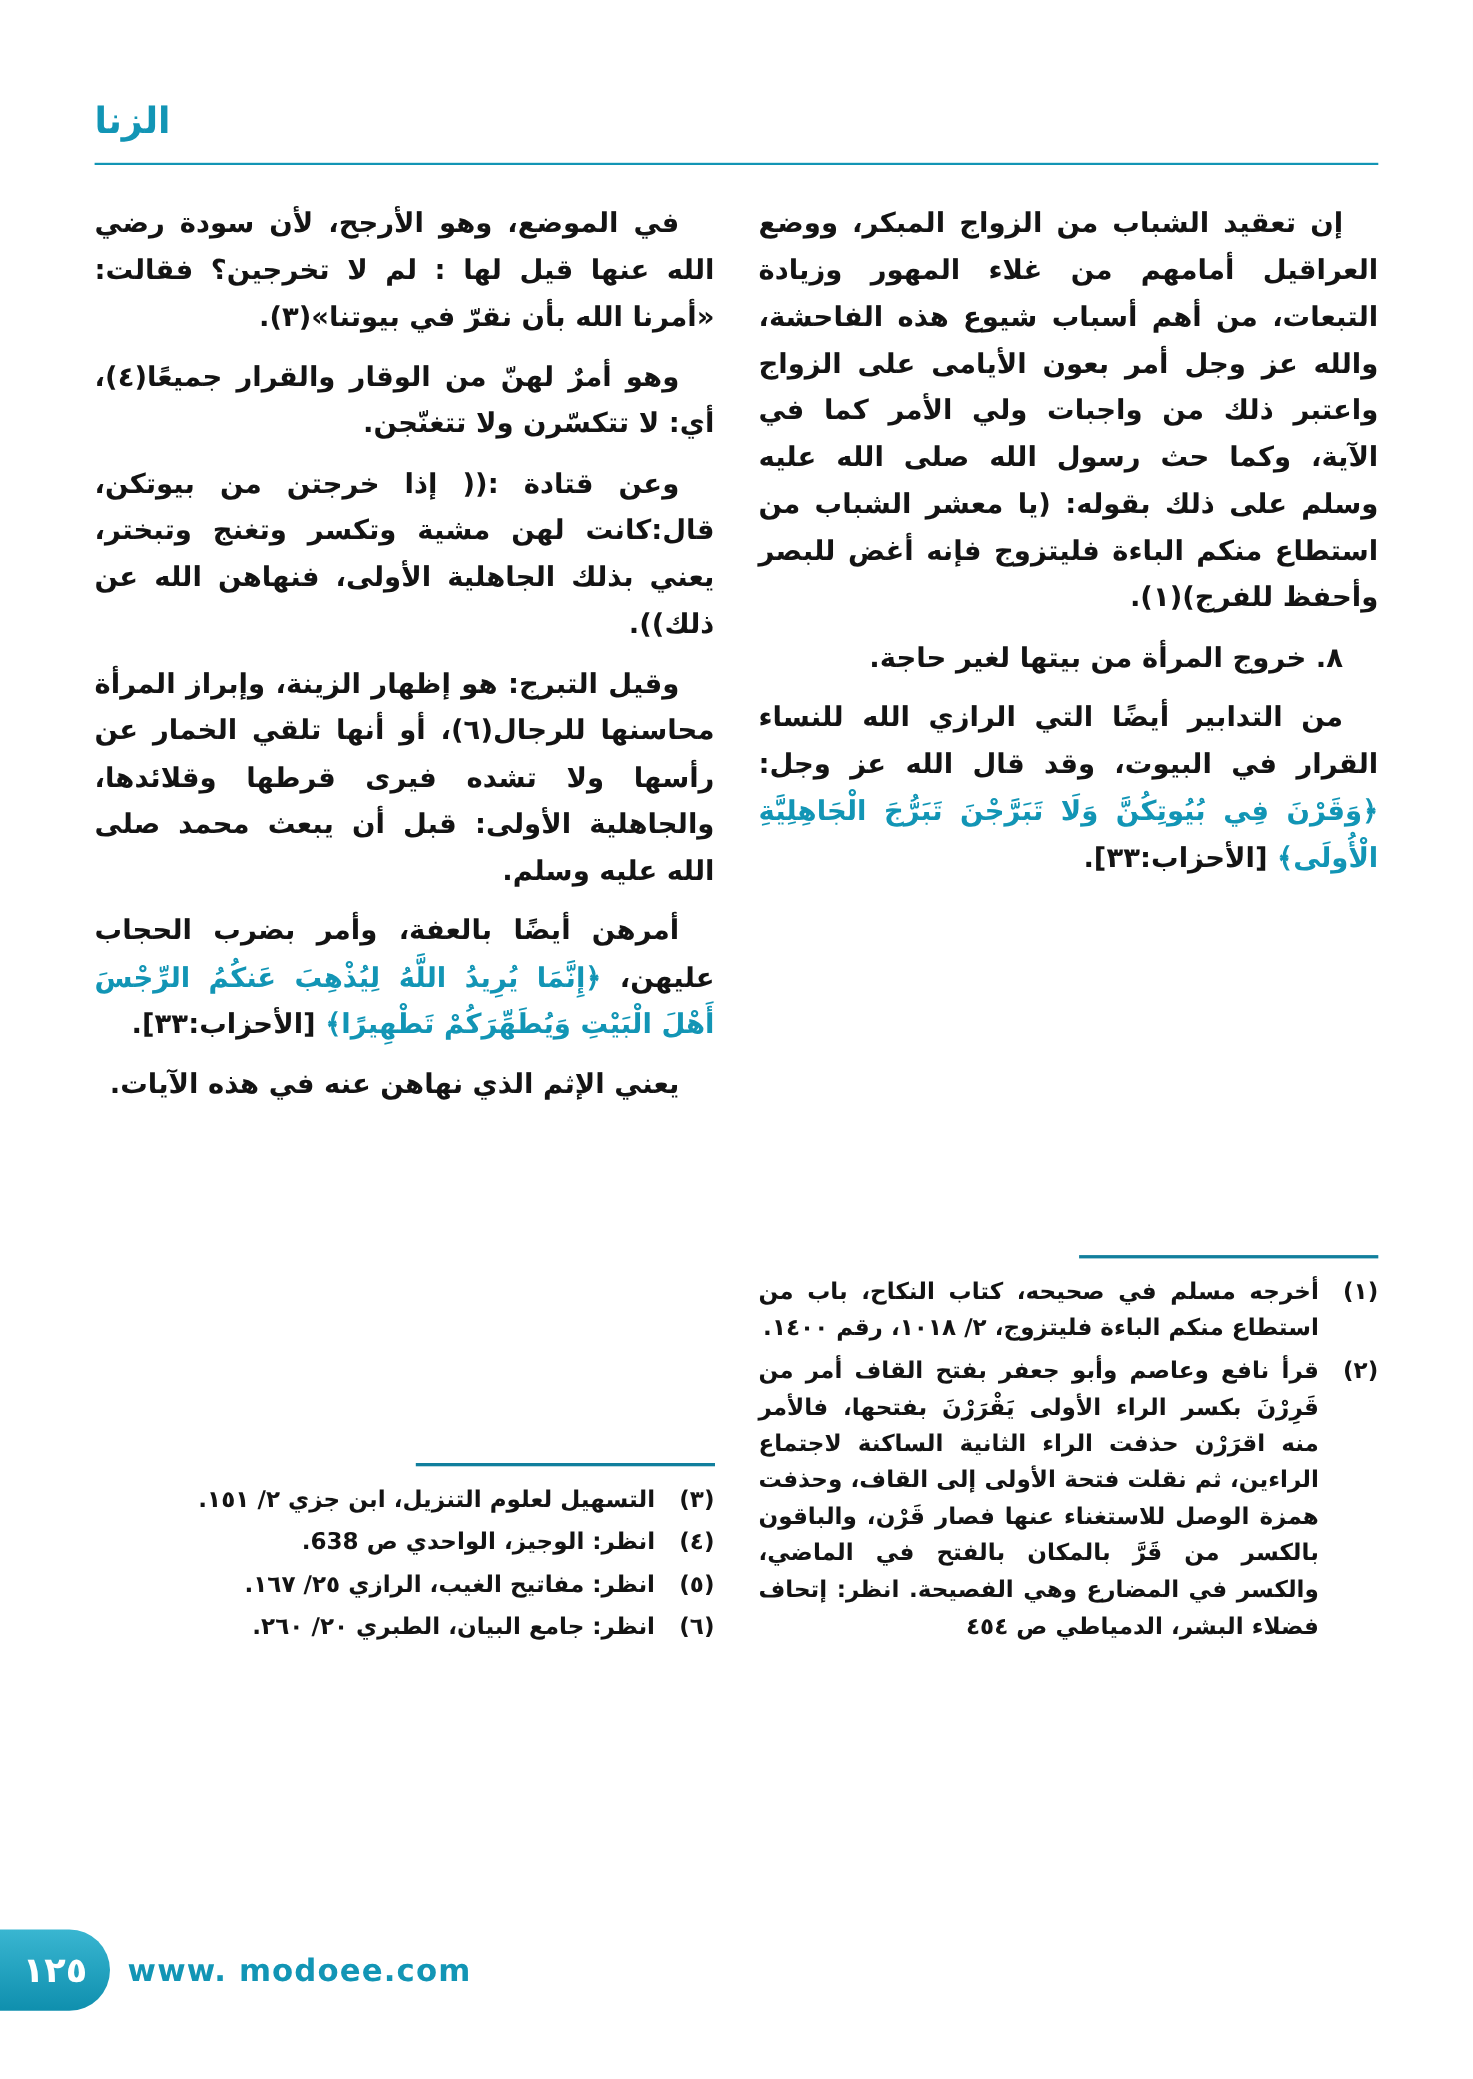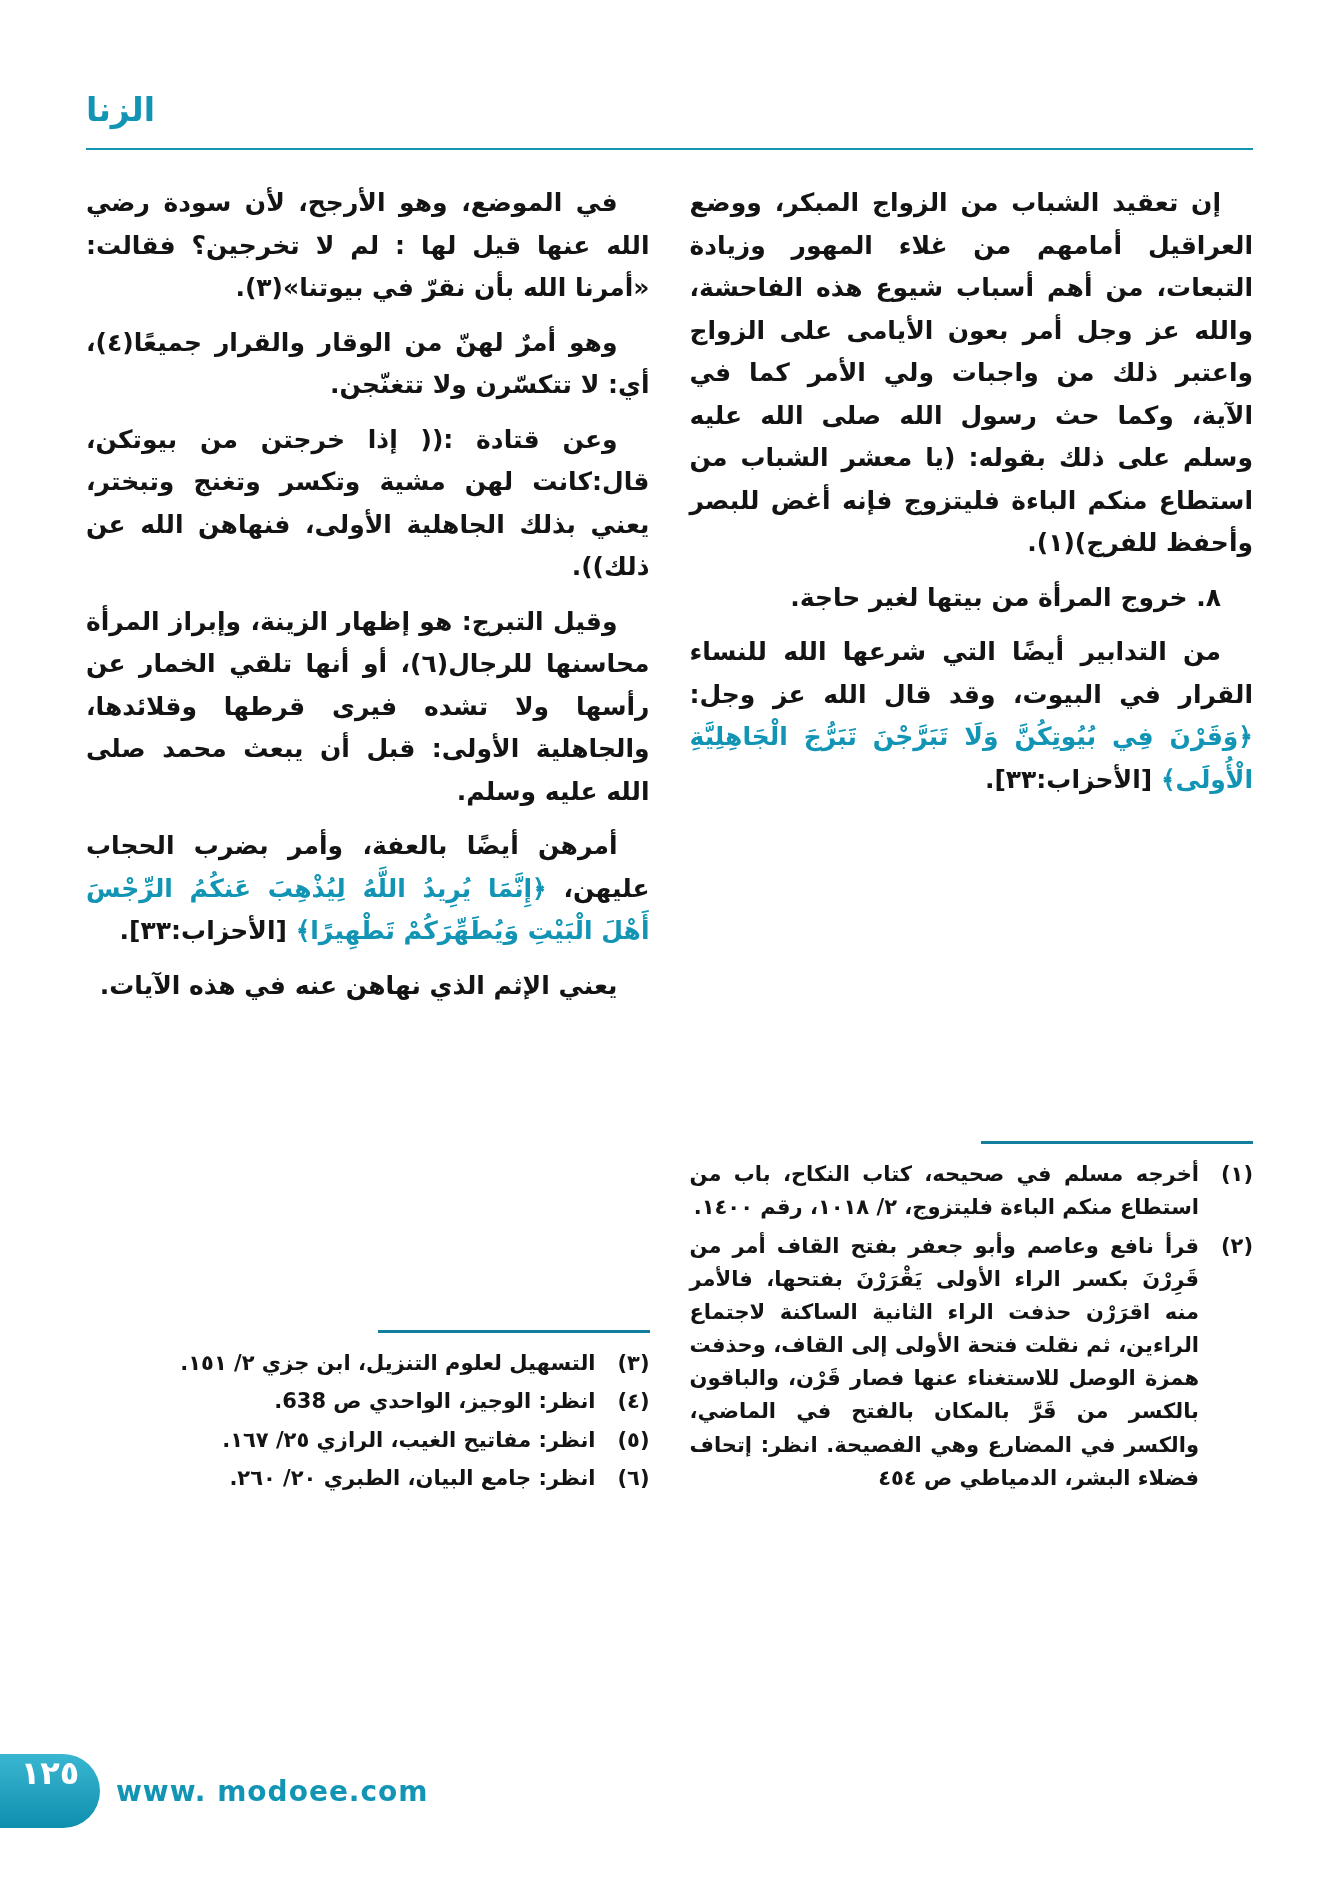--- a/index.html
+++ b/index.html
@@ -91,20 +91,21 @@
   }
   .page-tab {
     position: absolute;
     left: 0;
     bottom: 62px;
     width: 100px;
     height: 74px;
     border-radius: 0 38px 38px 0;
     background: linear-gradient(180deg, #39b6d1 0%, #0f8fae 100%);
     display: flex;
+    align-items: center;
     justify-content: center;
     color: #ffffff;
     font-size: 32px;
     font-weight: 700;
   }
   .website {
     position: absolute;
     left: 116px;
     bottom: 82px;
     direction: ltr;
@@ -120,21 +121,21 @@
 <div class="page">
 
   <div class="header-title">الزنا</div>
   <div class="header-rule"></div>
 
   <div class="content">
 
     <div class="col">
       <p class="para">إن تعقيد الشباب من الزواج المبكر، ووضع العراقيل أمامهم من غلاء المهور وزيادة التبعات، من أهم أسباب شيوع هذه الفاحشة، والله عز وجل أمر بعون الأيامى على الزواج واعتبر ذلك من واجبات ولي الأمر كما في الآية، وكما حث رسول الله صلى الله عليه وسلم على ذلك بقوله: (يا معشر الشباب من استطاع منكم الباءة فليتزوج فإنه أغض للبصر وأحفظ للفرج)(١).</p>
       <p class="para">٨. خروج المرأة من بيتها لغير حاجة.</p>
-      <p class="para"><span>من التدابير أيضًا التي شرعها الله للنساء القرار في البيوت، وقد قال الله عز وجل: </span><span class="quran">﴿وَقَرْنَ فِي بُيُوتِكُنَّ وَلَا تَبَرَّجْنَ تَبَرُّجَ الْجَاهِلِيَّةِ الْأُولَى﴾</span><span> [الأحزاب:٣٣].</span></p>
+      <p class="para"><span>من التدابير أيضًا التي الرازي الله للنساء القرار في البيوت، وقد قال الله عز وجل: </span><span class="quran">﴿وَقَرْنَ فِي بُيُوتِكُنَّ وَلَا تَبَرَّجْنَ تَبَرُّجَ الْجَاهِلِيَّةِ الْأُولَى﴾</span><span> [الأحزاب:٣٣].</span></p>
 
       <div class="footnotes">
         <div class="fn-rule"></div>
         <div class="footnote">
           <span class="fn-marker">(١)</span>
           <span class="fn-text">أخرجه مسلم في صحيحه، كتاب النكاح، باب من استطاع منكم الباءة فليتزوج، ٢/ ١٠١٨، رقم ١٤٠٠.</span>
         </div>
         <div class="footnote">
           <span class="fn-marker">(٢)</span>
           <span class="fn-text">قرأ نافع وعاصم وأبو جعفر بفتح القاف أمر من قَرِرْنَ بكسر الراء الأولى يَقْرَرْنَ بفتحها، فالأمر منه اقرَرْن حذفت الراء الثانية الساكنة لاجتماع الراءين، ثم نقلت فتحة الأولى إلى القاف، وحذفت همزة الوصل للاستغناء عنها فصار قَرْن، والباقون بالكسر من قَرَّ بالمكان بالفتح في الماضي، والكسر في المضارع وهي الفصيحة. انظر: إتحاف فضلاء البشر، الدمياطي ص ٤٥٤</span>

